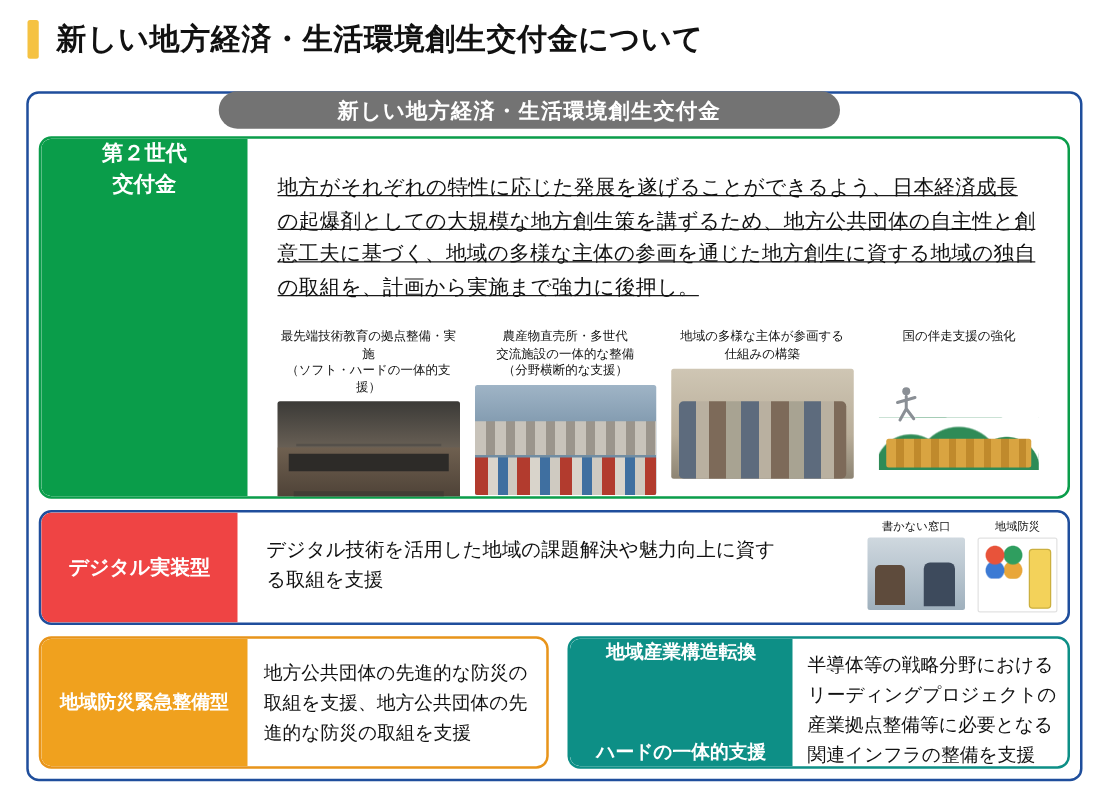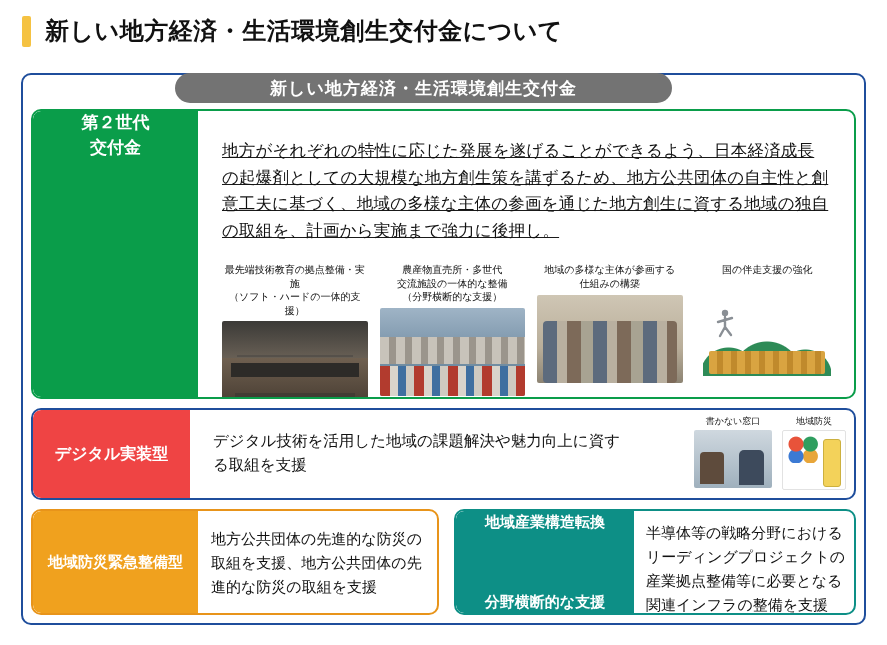--- a/index.html
+++ b/index.html
@@ -396,16 +396,16 @@
   <div class="bousai-label">
     <span>地域防災</span>
     <span>緊急整備型</span>
   </div>
   <div class="bousai-text">地方公共団体の先進的な防災の取組を支援、地方公共団体の先進的な防災の取組を支援</div>
 </div>
 
 <div class="sec-sangyo">
   <div class="sangyo-label">
     <span>地域産業構造転換</span>
-    <span>分野横断的な支援</span>
+    <span>ハードの一体的支援</span>
   </div>
   <div class="sangyo-text">半導体等の戦略分野におけるリーディングプロジェクトの産業拠点整備等に必要となる関連インフラの整備を支援</div>
 </div>
 
 </body></html>

